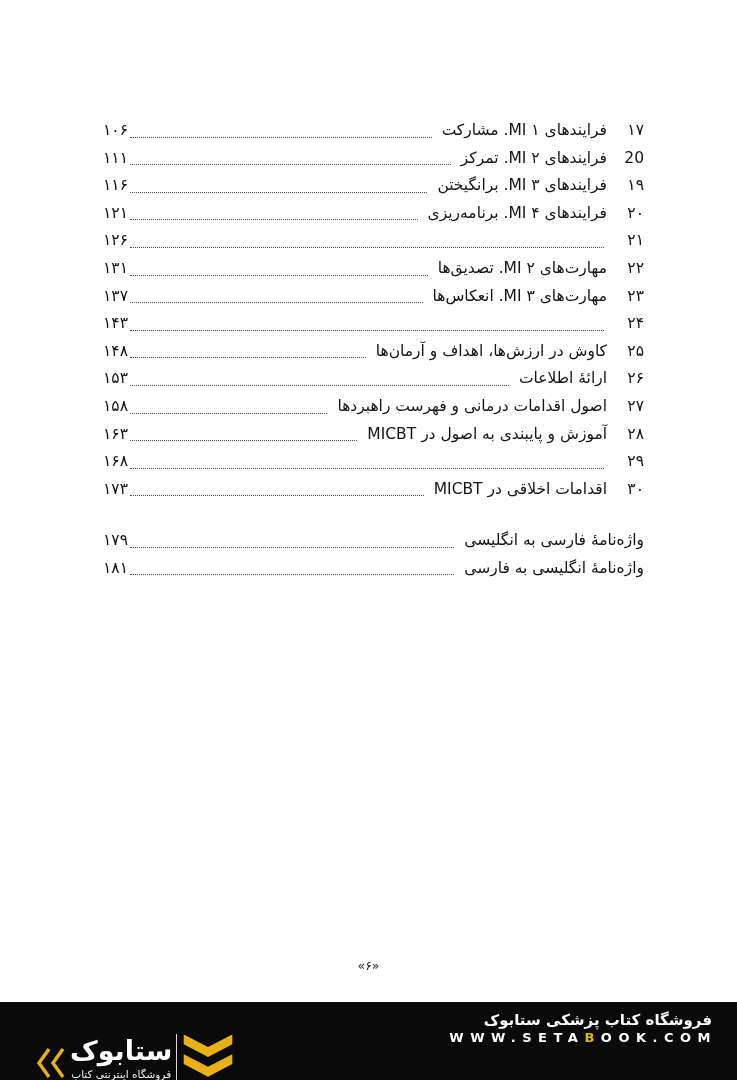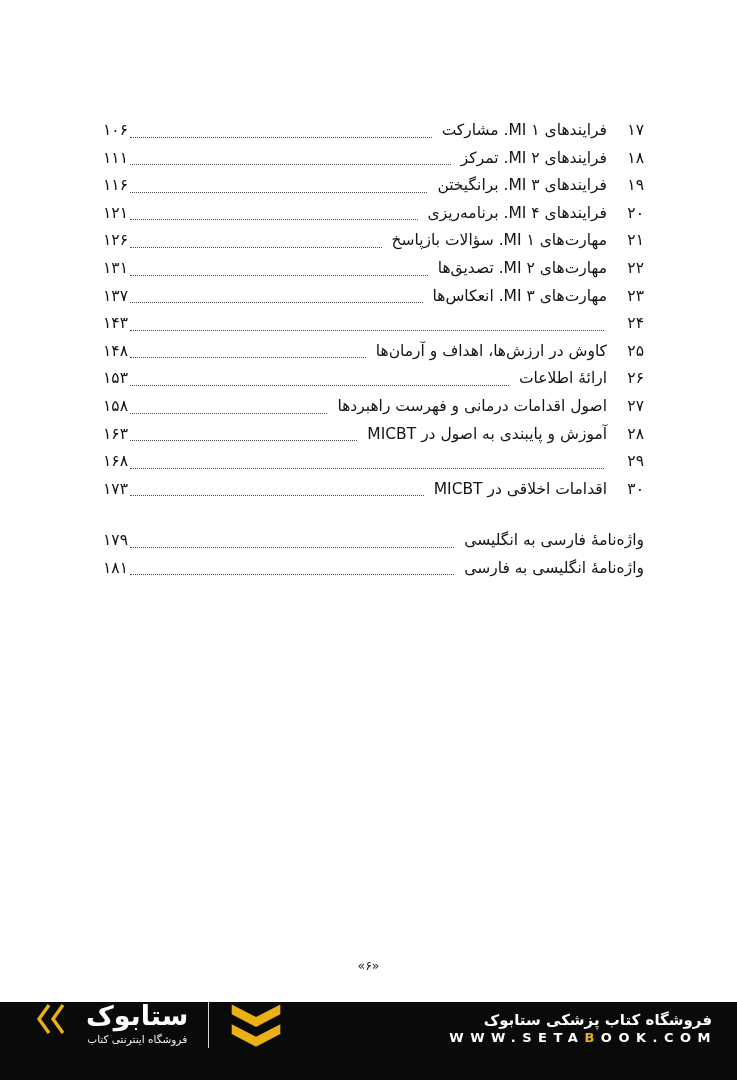--- a/index.html
+++ b/index.html
@@ -57,21 +57,21 @@
   }
   .website {
     position:absolute; right:20px; top:28px;
     font-size:13px; font-weight:600; letter-spacing:6.5px;
     font-family:"DejaVu Sans","Liberation Sans",sans-serif;
   }
   .website .accent { color:var(--accent,#eab117); }
 
   .logo-cluster {
     position:absolute; left:36px; top:0; height:78px;
-    display:flex; align-items:flex-start; gap:20px;
+    display:flex; align-items:flex-end; gap:4px;
   }
   .logo-text-block { text-align:center; direction:rtl; }
   .logo-title { font-size:27px; font-weight:bold; line-height:1.02; letter-spacing:1px; }
   .logo-subtitle { font-size:10.5px; margin-top:3px; color:#f2f2f2; }
   .logo-divider { width:1px; height:46px; background:rgba(255,255,255,.85); }
   .icon svg { display:block; }
 </style>
 </head>
 <body>
 
@@ -79,21 +79,21 @@
 
   <div class="toc">
   <div class="toc-row">
     <span class="num">۱۷</span>
     <span class="title">فرایندهای MI ۱. مشارکت</span>
     <span class="leader"></span>
     <span class="pg">۱۰۶</span>
   </div>
 
   <div class="toc-row">
-    <span class="num">۱۸</span>
+    <span class="num">20</span>
     <span class="title">فرایندهای MI ۲. تمرکز</span>
     <span class="leader"></span>
     <span class="pg">۱۱۱</span>
   </div>
 
   <div class="toc-row">
     <span class="num">۱۹</span>
     <span class="title">فرایندهای MI ۳. برانگیختن</span>
     <span class="leader"></span>
     <span class="pg">۱۱۶</span>
@@ -101,21 +101,20 @@
 
   <div class="toc-row">
     <span class="num">۲۰</span>
     <span class="title">فرایندهای MI ۴. برنامه‌ریزی</span>
     <span class="leader"></span>
     <span class="pg">۱۲۱</span>
   </div>
 
   <div class="toc-row">
     <span class="num">۲۱</span>
-    <span class="title">مهارت‌های MI ۱. سؤالات بازپاسخ</span>
     <span class="leader"></span>
     <span class="pg">۱۲۶</span>
   </div>
 
   <div class="toc-row">
     <span class="num">۲۲</span>
     <span class="title">مهارت‌های MI ۲. تصدیق‌ها</span>
     <span class="leader"></span>
     <span class="pg">۱۳۱</span>
   </div>

